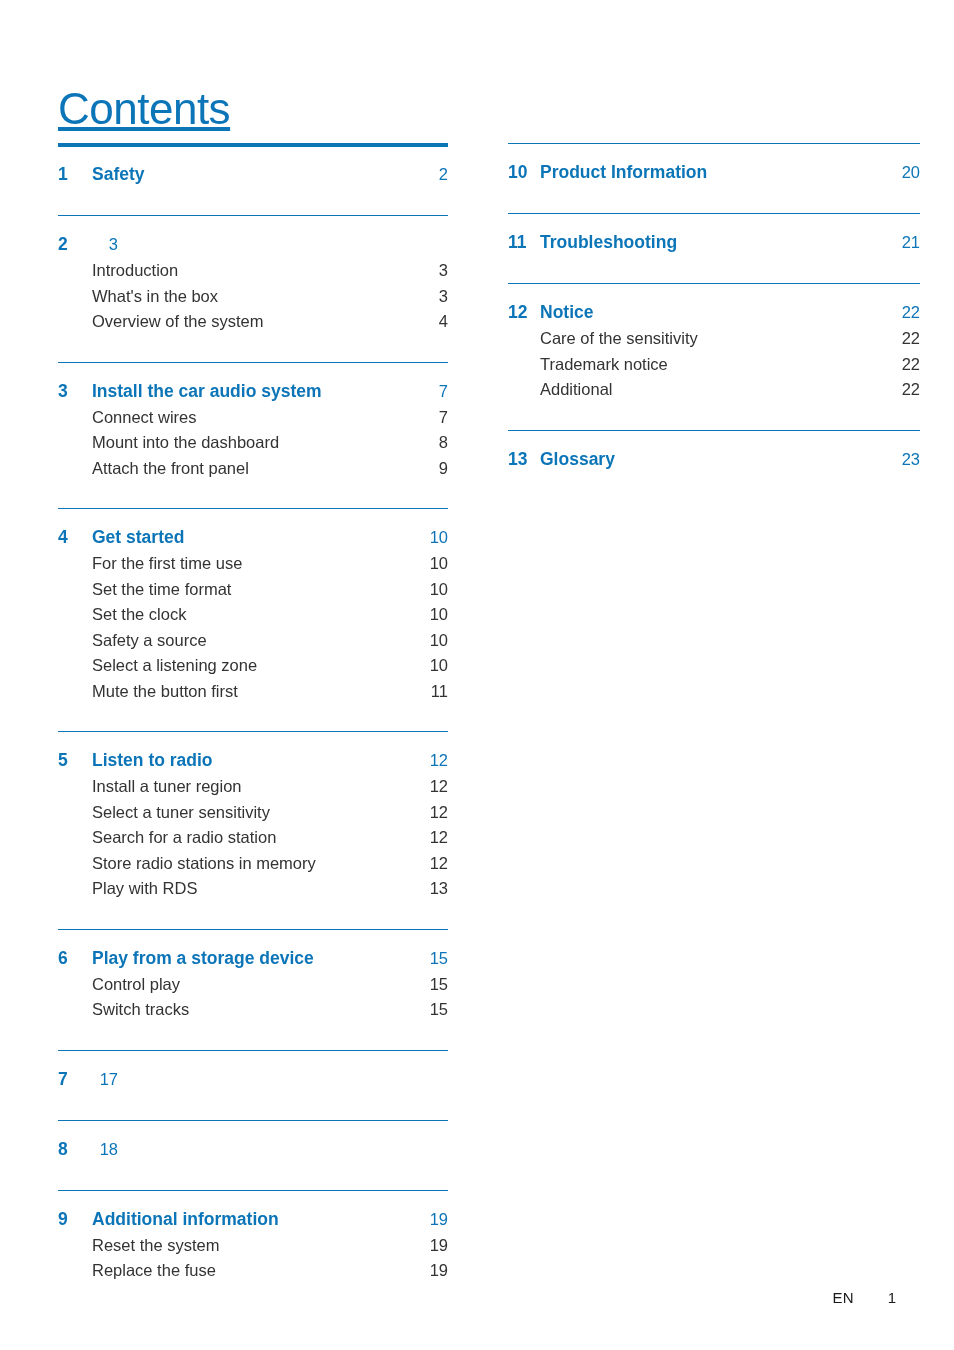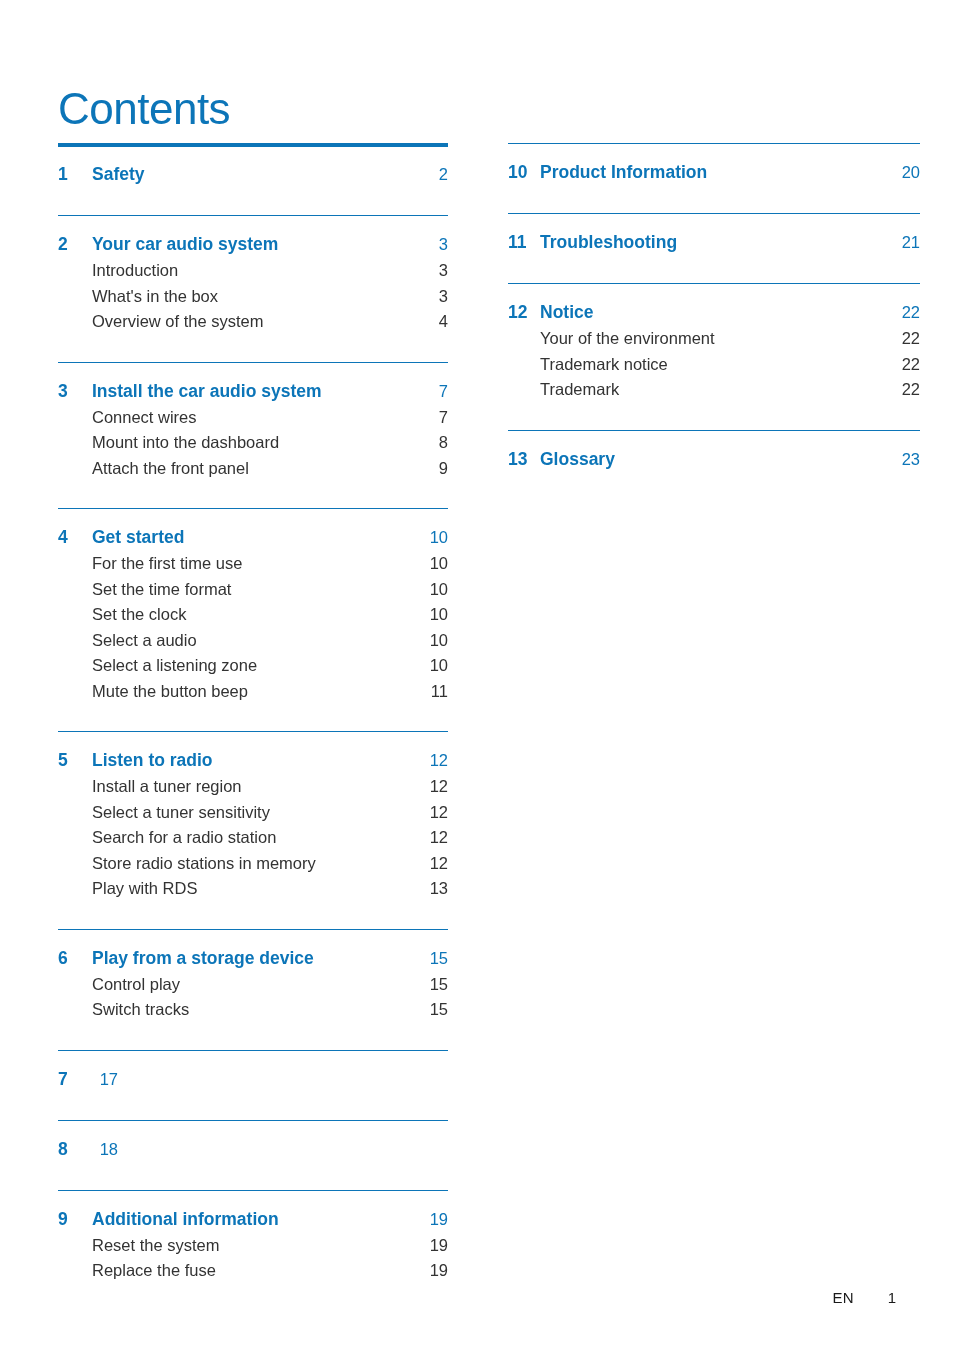--- a/index.html
+++ b/index.html
@@ -25,20 +25,21 @@
   
   .page-title {
     position: absolute;
     left: 58px;
     top: 58px;
     font-size: 44px;
     font-weight: 400;
     letter-spacing: -0.5px;
     color: #0c75b8;
     line-height: 1;
+    text-decoration: underline;
   }
 
   
   .columns {
     position: absolute;
     top: 143px;
     left: 0;
     width: 954px;
   }
   .col {
@@ -143,21 +144,20 @@
           <div class="chapter-row">
             <span class="chapter-num">1</span>
             <span class="chapter-title">Safety</span>
             <span class="chapter-page">2</span>
           </div>
         </div>
         <div class="chapter-group">
           <div class="rule"></div>
           <div class="chapter-row">
             <span class="chapter-num">2</span>
-            <span class="chapter-title">Your car audio system</span>
             <span class="chapter-page">3</span>
           </div>
           <div class="sub-row">
             <span class="sub-indent"></span>
             <span class="sub-title">Introduction</span>
             <span class="sub-page">3</span>
           </div>
           <div class="sub-row">
             <span class="sub-indent"></span>
             <span class="sub-title">What's in the box</span>
@@ -209,31 +209,31 @@
             <span class="sub-title">Set the time format</span>
             <span class="sub-page">10</span>
           </div>
           <div class="sub-row">
             <span class="sub-indent"></span>
             <span class="sub-title">Set the clock</span>
             <span class="sub-page">10</span>
           </div>
           <div class="sub-row">
             <span class="sub-indent"></span>
-            <span class="sub-title">Select a audio</span>
+            <span class="sub-title">Safety a source</span>
             <span class="sub-page">10</span>
           </div>
           <div class="sub-row">
             <span class="sub-indent"></span>
             <span class="sub-title">Select a listening zone</span>
             <span class="sub-page">10</span>
           </div>
           <div class="sub-row">
             <span class="sub-indent"></span>
-            <span class="sub-title">Mute the button beep</span>
+            <span class="sub-title">Mute the button first</span>
             <span class="sub-page">11</span>
           </div>
         </div>
         <div class="chapter-group">
           <div class="rule"></div>
           <div class="chapter-row">
             <span class="chapter-num">5</span>
             <span class="chapter-title">Listen to radio</span>
             <span class="chapter-page">12</span>
           </div>
@@ -333,31 +333,31 @@
         </div>
         <div class="chapter-group">
           <div class="rule"></div>
           <div class="chapter-row">
             <span class="chapter-num">12</span>
             <span class="chapter-title">Notice</span>
             <span class="chapter-page">22</span>
           </div>
           <div class="sub-row">
             <span class="sub-indent"></span>
-            <span class="sub-title">Your of the environment</span>
+            <span class="sub-title">Care of the sensitivity</span>
             <span class="sub-page">22</span>
           </div>
           <div class="sub-row">
             <span class="sub-indent"></span>
             <span class="sub-title">Trademark notice</span>
             <span class="sub-page">22</span>
           </div>
           <div class="sub-row">
             <span class="sub-indent"></span>
-            <span class="sub-title">Trademark</span>
+            <span class="sub-title">Additional</span>
             <span class="sub-page">22</span>
           </div>
         </div>
         <div class="chapter-group">
           <div class="rule"></div>
           <div class="chapter-row">
             <span class="chapter-num">13</span>
             <span class="chapter-title">Glossary</span>
             <span class="chapter-page">23</span>
           </div>

